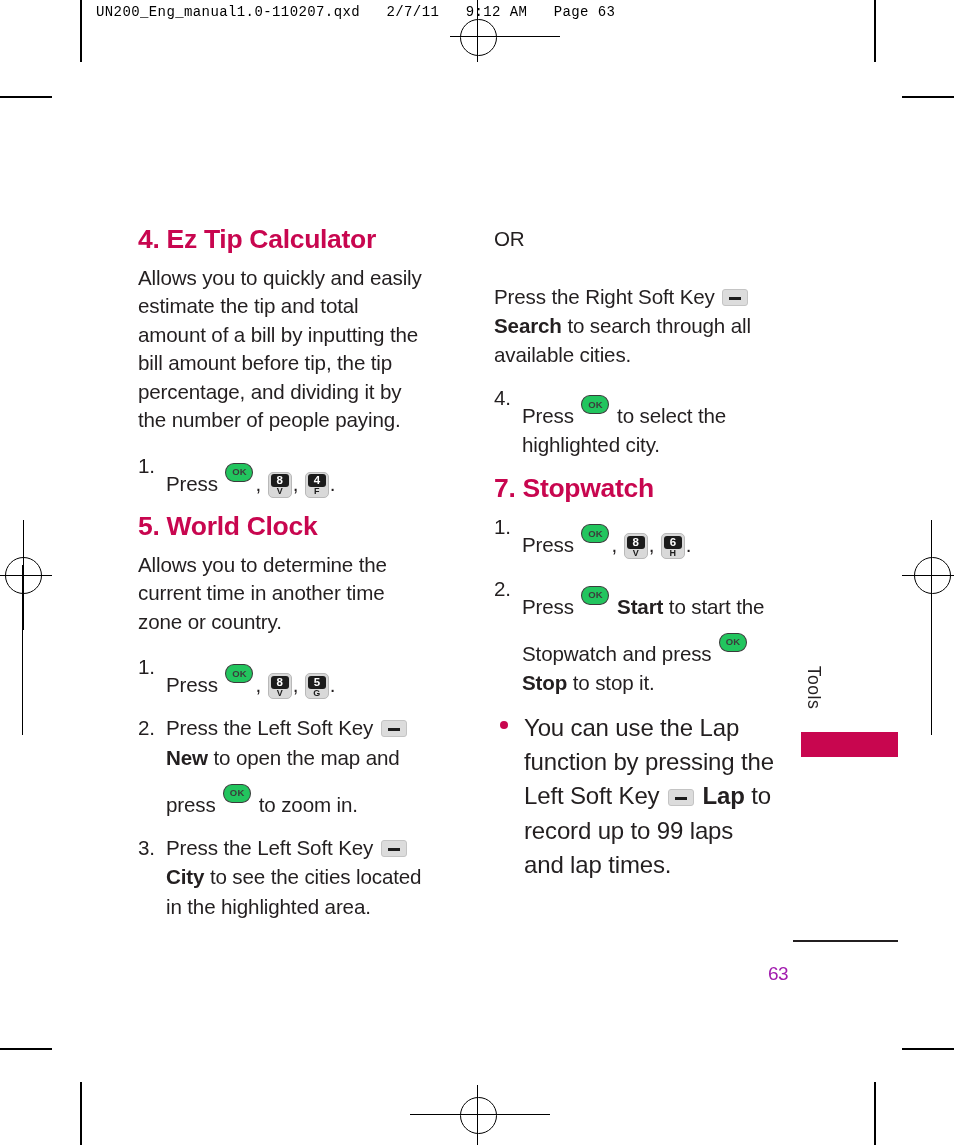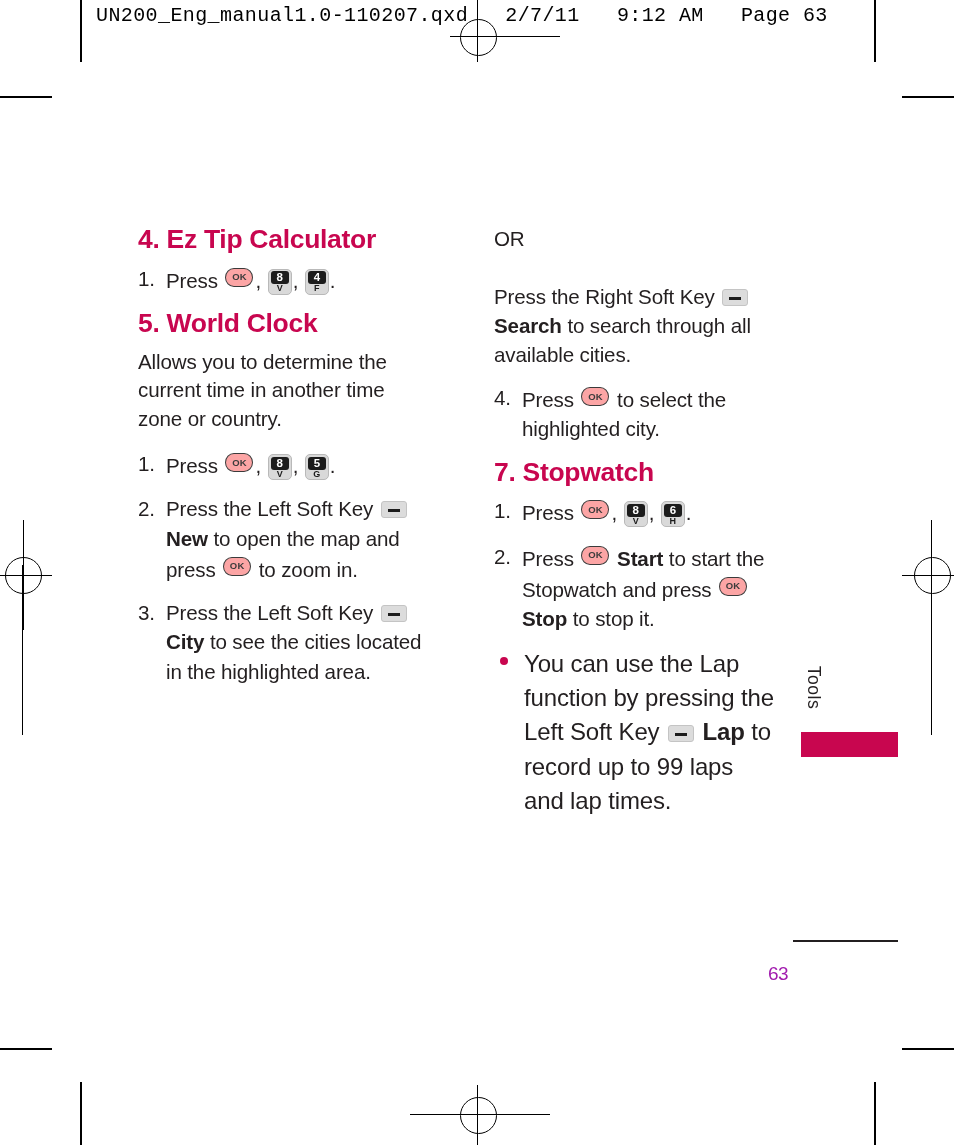--- a/index.html
+++ b/index.html
@@ -16,21 +16,21 @@
   .mark{position:absolute;background:#000;}
   .reg{position:absolute;}
   .reg .h{position:absolute;background:#000;height:1px;}
   .reg .v{position:absolute;background:#000;width:1px;}
   .reg .c{position:absolute;border:1px solid #000;border-radius:50%;background:transparent;}
 
   
   .filehdr{
     position:absolute;left:96px;top:4px;
     font-family:"Liberation Mono", monospace;
-    font-size:20px;letter-spacing:0.4px;
+    font-size:14px;letter-spacing:0.4px;
     color:#000;white-space:pre;
   }
 
   
   .page{position:absolute;left:0;top:0;width:954px;height:1145px;}
 
   .col{position:absolute;top:225px;}
   .col-left{left:138px;width:292px;}
   .col-right{left:494px;width:282px;}
 
@@ -80,24 +80,24 @@
   }
 
   b, .bold{font-weight:bold;}
 
   
   .keyok{
     display:inline-block;
     width:28px;height:19px;
     border:1.6px solid #3b3b3b;
     border-radius:9px/9.5px;
-    background:#fca5a5;
+    background:#22c55e;
     position:relative;
     vertical-align:-3px;
-    margin:4px 2px;
+    margin:12px 2px;
     box-sizing:border-box;
   }
   .keyok span{
     position:absolute;left:0;right:0;top:50%;
     transform:translateY(-50%);
     text-align:center;
     font-size:9.5px;
     font-weight:bold;
     font-family:"Liberation Sans", sans-serif;
     color:#3b3b3b;
@@ -222,20 +222,21 @@
 </div>
 
 <div class="filehdr">UN200_Eng_manual1.0-110207.qxd   2/7/11   9:12 AM   Page 63</div>
 
 <div class="page">
 
   <div class="col col-left">
 
     <h2 class="section">4. Ez Tip Calculator</h2>
 
+    <p class="body">Allows you to quickly and easily estimate the tip and total amount of a bill by inputting the bill amount before tip, the tip percentage, and dividing it by the number of people paying.</p>
 
     <p class="step">
       <span class="num">1.</span><span>Press</span>
       <span class="keyok"><span>OK</span></span>,
       <span class="keynum"><span class="top">8</span><span class="bot">V</span></span>,
       <span class="keynum"><span class="top">4</span><span class="bot">F</span></span><span>.</span>
     </p>
 
     <h2 class="section sec-gap">5. World Clock</h2>
 

